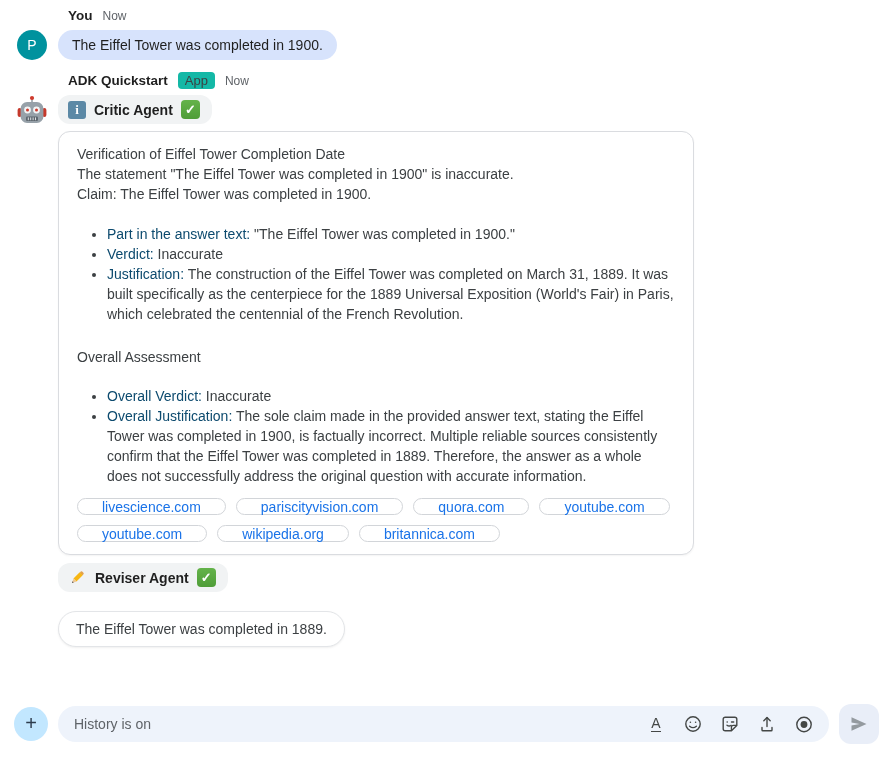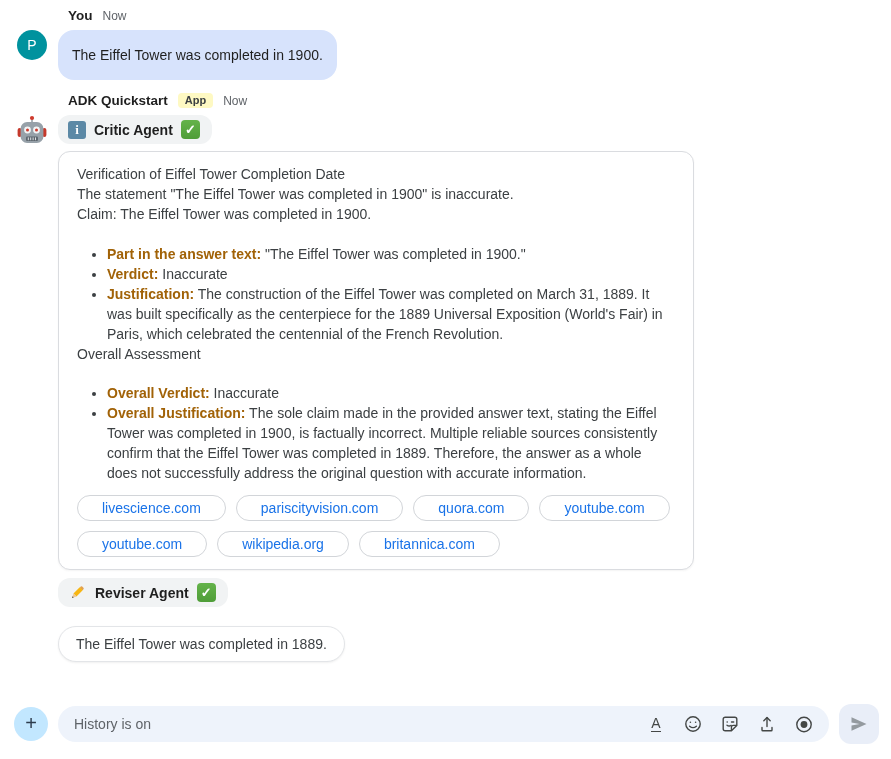--- a/index.html
+++ b/index.html
@@ -11,36 +11,36 @@
     position: relative;
     overflow: hidden;
   }
   .chat { padding-top: 7px; }
 
   
   .msg-header { margin-left: 68px; display: flex; align-items: center; gap: 10px; height: 17px; }
   .sender-name { font-size: 13.5px; font-weight: 700; color: #1f1f1f; }
   .timestamp { font-size: 12px; color: #5f6368; }
   .app-badge {
-    background: #fef9c3; color: #3c4043; font-size: 11px; font-weight: 700;
+    background: #14b8a6; color: #3c4043; font-size: 13px; font-weight: 400;
     border-radius: 4px; padding: 2px 7px; line-height: 1;
   }
 
   
   .msg-row { display: flex; align-items: flex-start; margin-left: 17px; margin-top: 6px; }
   .avatar {
     width: 30px; height: 30px; border-radius: 50%;
     background: #00929e; color: #fff; font-size: 14px; font-weight: 500;
     display: flex; align-items: center; justify-content: center; flex: none;
   }
   .robot-avatar { width: 30px; height: 30px; flex: none; }
   .msg-col { margin-left: 11px; }
 
   .user-bubble {
-    background: #d7e3fc; border-radius: 16px; padding: 16px 14px;
+    background: #d7e3fc; border-radius: 16px; padding: 6px 14px;
     font-size: 14px; line-height: 18px; color: #1f1f1f; display: inline-block;
   }
 
   
   .agent-pill {
     display: inline-flex; align-items: center; gap: 8px;
     background: #f1f3f4; border-radius: 12px; padding: 5px 12px 5px 10px;
     font-size: 14px; font-weight: 700; color: #1f1f1f; height: 29px;
   }
   .info-badge {
@@ -60,25 +60,25 @@
   .card {
     width: 636px; background: #fff; border: 1px solid #dadce0; border-radius: 12px;
     margin-top: 7px; padding: 12px 18px 12px;
     font-size: 14px; line-height: 20px; color: #3c4043;
     box-shadow: 0 1px 2px rgba(60,64,67,0.06);
   }
   .card .intro-line { }
   .card ul { margin: 20px 0 0 0; padding-left: 30px; }
   .card ul.second { margin-top: 19px; }
   .card li { margin: 0; }
-  .card li .b { font-weight: 700; color: #a16207; }
-  .overall-heading { }
+  .card li .b { font-weight: 400; color: #0c4a6e; }
+  .overall-heading { margin-top: 23px; }
   .chips { display: flex; flex-wrap: wrap; gap: 10px; margin-top: 12px; }
   .chip {
-    border: 1px solid #d2d5d9; border-radius: 15px; height: 26px;
+    border: 1px solid #d2d5d9; border-radius: 15px; height: 17px;
     display: inline-flex; align-items: center; padding: 0 24px;
     color: #1a73e8; font-size: 14px; font-weight: 500; cursor: pointer;
     background: #fff; text-decoration: none;
   }
 
   .reviser-pill-wrap { margin-top: 8px; }
   .reviser-bubble {
     display: inline-block; margin-top: 19px;
     background: #fff; border: 1px solid #e3e5e8; border-radius: 18px;
     padding: 8px 17px; font-size: 14px; line-height: 18px; color: #3c4043;

